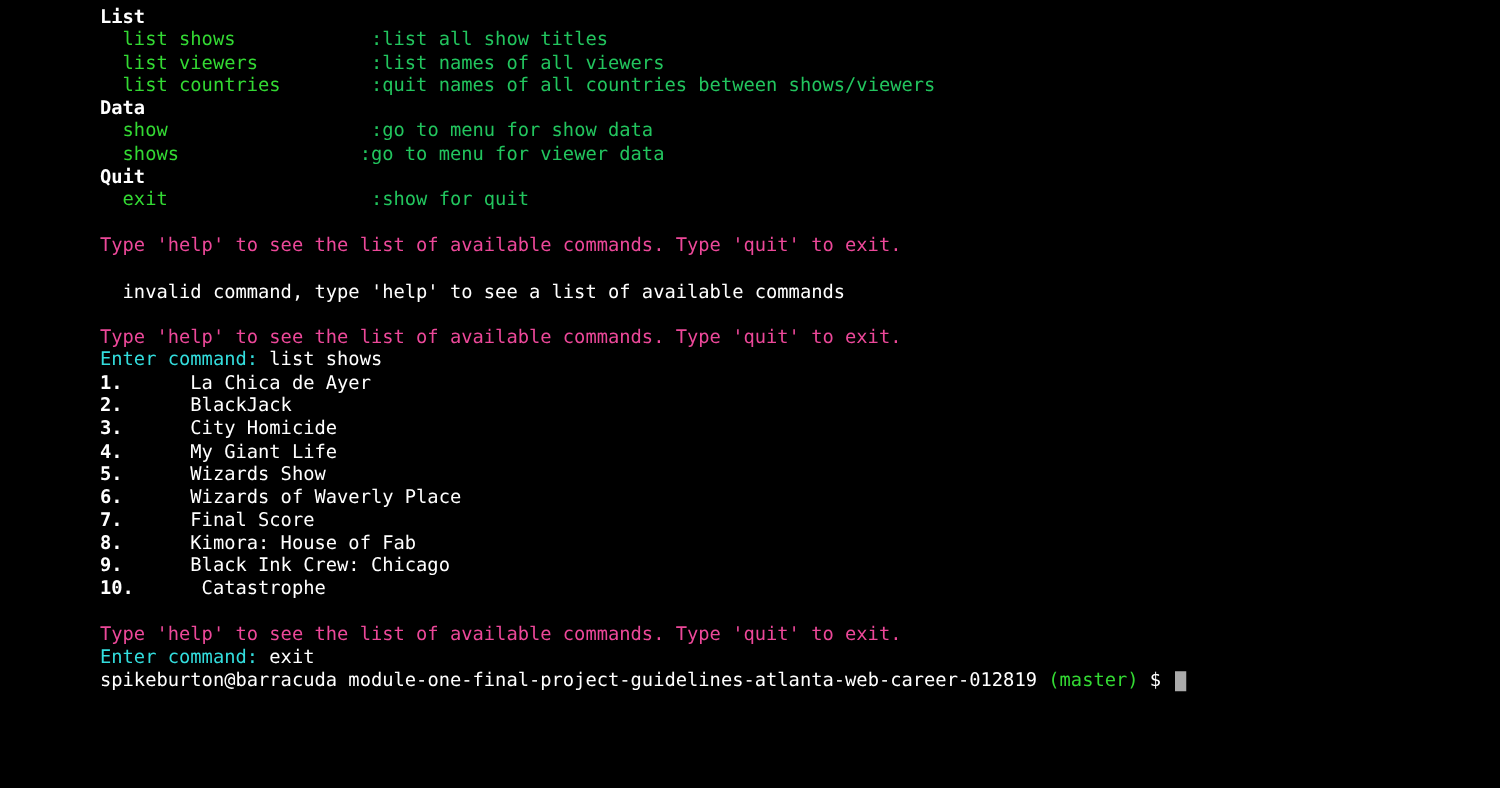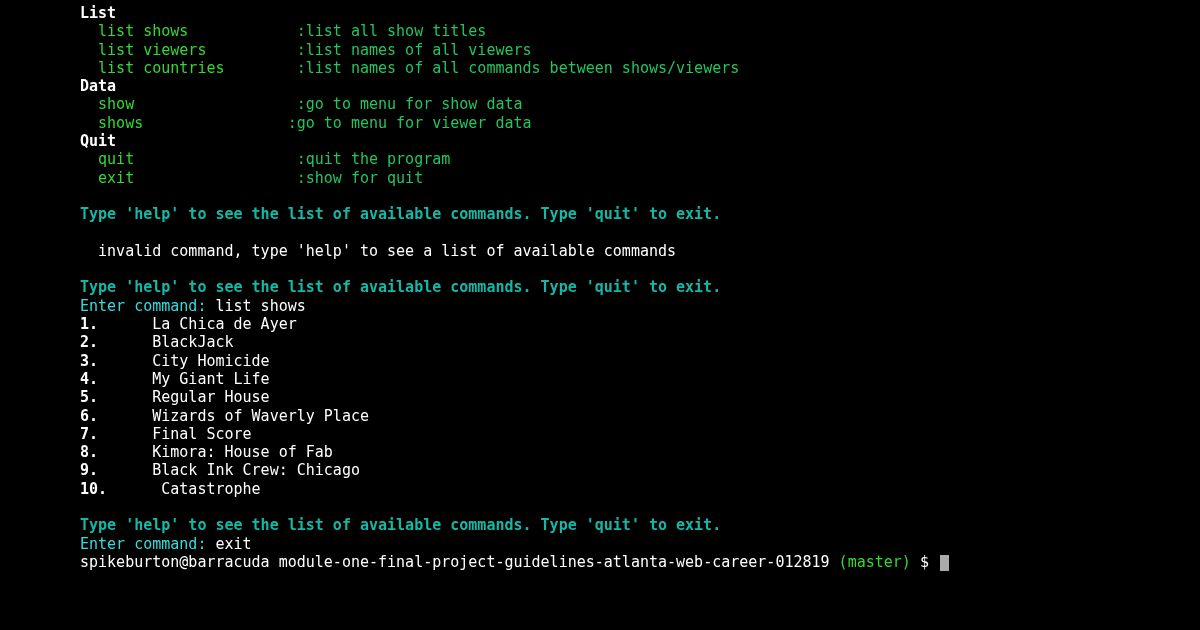--- a/index.html
+++ b/index.html
@@ -10,21 +10,21 @@
       line-height: 1.22;
       font-weight: 500;
       color: #fff;
       padding: 4px 0 4px 80px;
       width: 1200px;
       height: 630px;
       overflow: hidden;
     }
     .white { color: #fff; }
     .green { color: #33d933; }
-    .magenta { color: #14b8a6; font-weight: bold; }
+    .magenta { color: #ec4899; }
     .cyan { color: #33dddd; }
     .line { white-space: pre; }
     .section-header { color: #fff; font-weight: 800; }
     .cmd-row { white-space: pre; }
     .cmd-name { color: #33d933; }
     .cmd-desc { color: #22c55e; }
     .num { color: #fff; font-weight: 800; display: inline-block; min-width: 2ch; }
     .show-row { white-space: pre; }
     .prompt-line { white-space: pre; }
     .cursor {
@@ -37,49 +37,48 @@
     }
   </style>
 </head>
 <body>
 
 <div>
 
   <div class="line section-header">List</div>
   <div class="cmd-row"><span class="cmd-name">  </span><span class="cmd-name">list shows</span><span class="cmd-name">            </span><span class="cmd-desc">:list all show titles</span></div>
   <div class="cmd-row"><span class="cmd-name">  </span><span class="cmd-name">list viewers</span><span class="cmd-name">          </span><span class="cmd-desc">:list names of all viewers</span></div>
-  <div class="cmd-row"><span class="cmd-name">  </span><span class="cmd-name">list countries</span><span class="cmd-name">        </span><span class="cmd-desc">:list names of all commands between shows/viewers</span></div>
+  <div class="cmd-row"><span class="cmd-name">  </span><span class="cmd-name">list countries</span><span class="cmd-name">        </span><span class="cmd-desc">:quit names of all countries between shows/viewers</span></div>
 
   <div class="line section-header">Data</div>
   <div class="cmd-row"><span class="cmd-name">  </span><span class="cmd-name">show</span><span class="cmd-name">                  </span><span class="cmd-desc">:go to menu for show data</span></div>
   <div class="cmd-row"><span class="cmd-name">  </span><span class="cmd-name">shows</span><span class="cmd-name">                </span><span class="cmd-desc">:go to menu for viewer data</span></div>
 
   <div class="line section-header">Quit</div>
-  <div class="cmd-row"><span class="cmd-name">  </span><span class="cmd-name">quit</span><span class="cmd-name">                  </span><span class="cmd-desc">:quit the program</span></div>
   <div class="cmd-row"><span class="cmd-name">  </span><span class="cmd-name">exit</span><span class="cmd-name">                  </span><span class="cmd-desc">:show for quit</span></div>
 
   <div class="line">&nbsp;</div>
 
   <div class="line magenta">Type 'help' to see the list of available commands. Type 'quit' to exit.</div>
 
   <div class="line">&nbsp;</div>
 
   <div class="line white">  invalid command, type 'help' to see a list of available commands</div>
 
   <div class="line">&nbsp;</div>
 
   <div class="line magenta">Type 'help' to see the list of available commands. Type 'quit' to exit.</div>
   <div class="line"><span class="cyan">Enter command: </span><span class="white">list shows</span></div>
 
   <div id="show-list">
       <div class="show-row"><span class="num">1.</span><span>      </span><span class="white">La Chica de Ayer</span></div>
       <div class="show-row"><span class="num">2.</span><span>      </span><span class="white">BlackJack</span></div>
       <div class="show-row"><span class="num">3.</span><span>      </span><span class="white">City Homicide</span></div>
       <div class="show-row"><span class="num">4.</span><span>      </span><span class="white">My Giant Life</span></div>
-      <div class="show-row"><span class="num">5.</span><span>      </span><span class="white">Regular House</span></div>
+      <div class="show-row"><span class="num">5.</span><span>      </span><span class="white">Wizards Show</span></div>
       <div class="show-row"><span class="num">6.</span><span>      </span><span class="white">Wizards of Waverly Place</span></div>
       <div class="show-row"><span class="num">7.</span><span>      </span><span class="white">Final Score</span></div>
       <div class="show-row"><span class="num">8.</span><span>      </span><span class="white">Kimora: House of Fab</span></div>
       <div class="show-row"><span class="num">9.</span><span>      </span><span class="white">Black Ink Crew: Chicago</span></div>
       <div class="show-row"><span class="num">10.</span><span>      </span><span class="white">Catastrophe</span></div>
     </div>
 
   <div class="line">&nbsp;</div>
 
   <div class="line magenta">Type 'help' to see the list of available commands. Type 'quit' to exit.</div>

